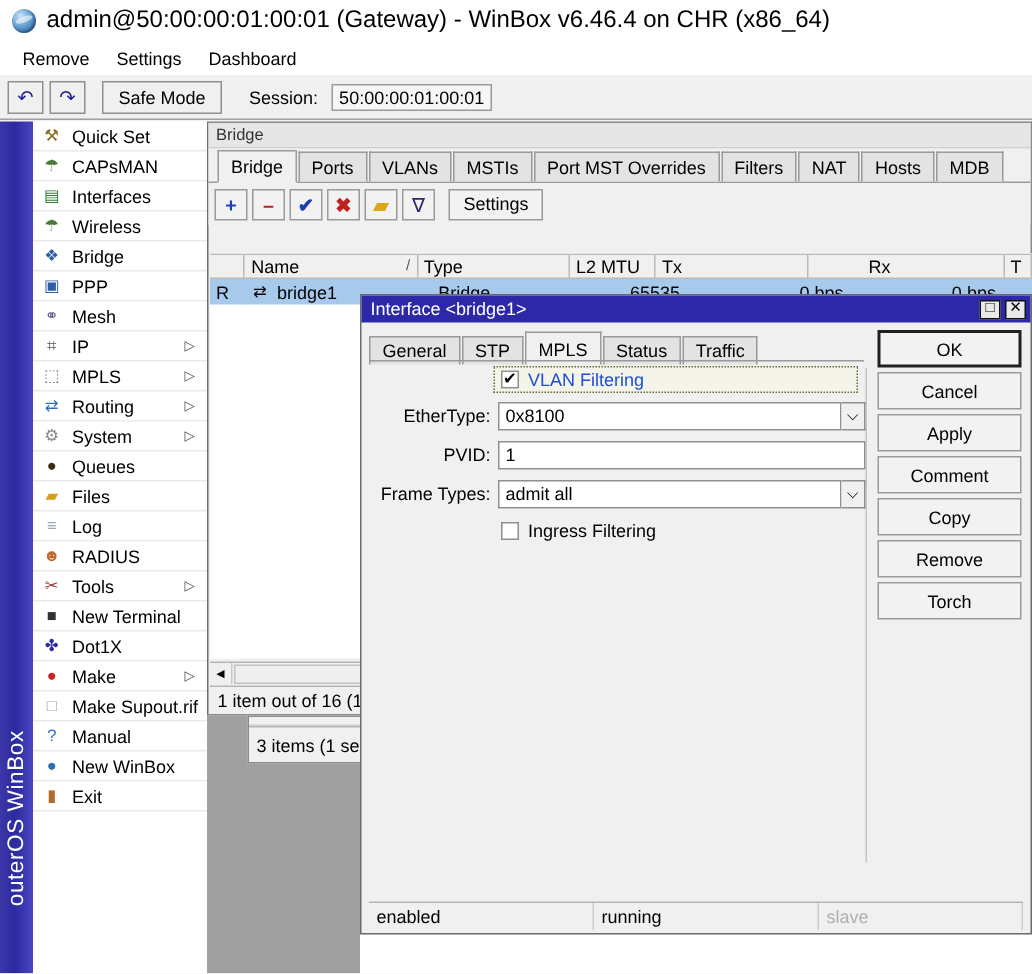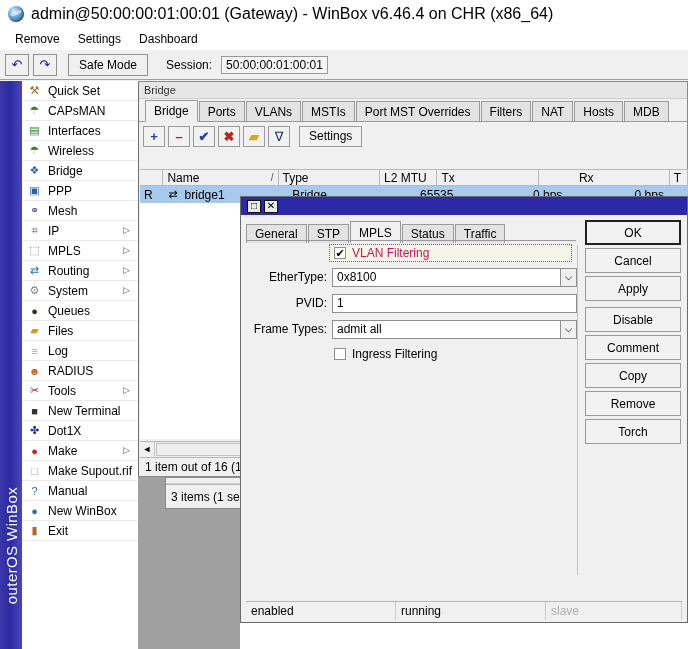--- a/index.html
+++ b/index.html
@@ -264,21 +264,21 @@
   .check-row.focused {
     outline: 1px dotted #6b6b32; background: #f4f4e8;
     margin-left: 84px; padding-left: 4px; width: 241px; height: 16px;
   }
   .cbox {
     width: 12px; height: 12px; background: #ffffff; border: 1px solid #8f8f8f;
     margin-right: 6px; display: flex; align-items: center; justify-content: center;
     font-size: 11px; line-height: 1; color: #000; flex: 0 0 auto;
   }
   .clabel { font-size: 12px; }
-  .clabel.modified { color: #be185d; }
+  .clabel.modified { color: #1d4ed8; }
 
   .btncol {
     position: absolute; right: 6px; top: 5px; width: 96px;
   }
   .dbtn {
     width: 96px; height: 25px; background: #f2f2f2; border: 1px solid #9a9a9a;
     display: flex; align-items: center; justify-content: center;
     font-size: 12px; margin-bottom: 3px; cursor: default;
   }
   .dbtn.primary { border: 2px solid #202020; }
@@ -519,20 +519,21 @@
   <div class="grey-desk"></div>
   <div class="white-right"></div>
 
   <div class="ports-win">
     <div class="ports-top"></div>
     <div class="ports-status">3 items (1 selecte</div>
   </div>
 
   <div class="dlg">
     <div class="dlg-title">
+      <div class="t">Interface &lt;bridge1&gt;</div>
       <div class="dlg-btn-box">□</div>
       <div class="dlg-btn-box">✕</div>
     </div>
 
     <div class="dlg-body">
 
       <div class="dlg-tabs" id="dialog-tabs">
           <div class="dtab">
             <span>General</span>
           </div>
@@ -585,23 +586,20 @@
       <div class="btncol" id="dialog-buttons">
           <div class="dbtn primary">
             <span>OK</span>
           </div>
           <div class="dbtn">
             <span>Cancel</span>
           </div>
           <div class="dbtn">
             <span>Apply</span>
           </div>
-          <div class="dbtn gap">
-            <span>Disable</span>
-          </div>
           <div class="dbtn">
             <span>Comment</span>
           </div>
           <div class="dbtn">
             <span>Copy</span>
           </div>
           <div class="dbtn">
             <span>Remove</span>
           </div>
           <div class="dbtn">

